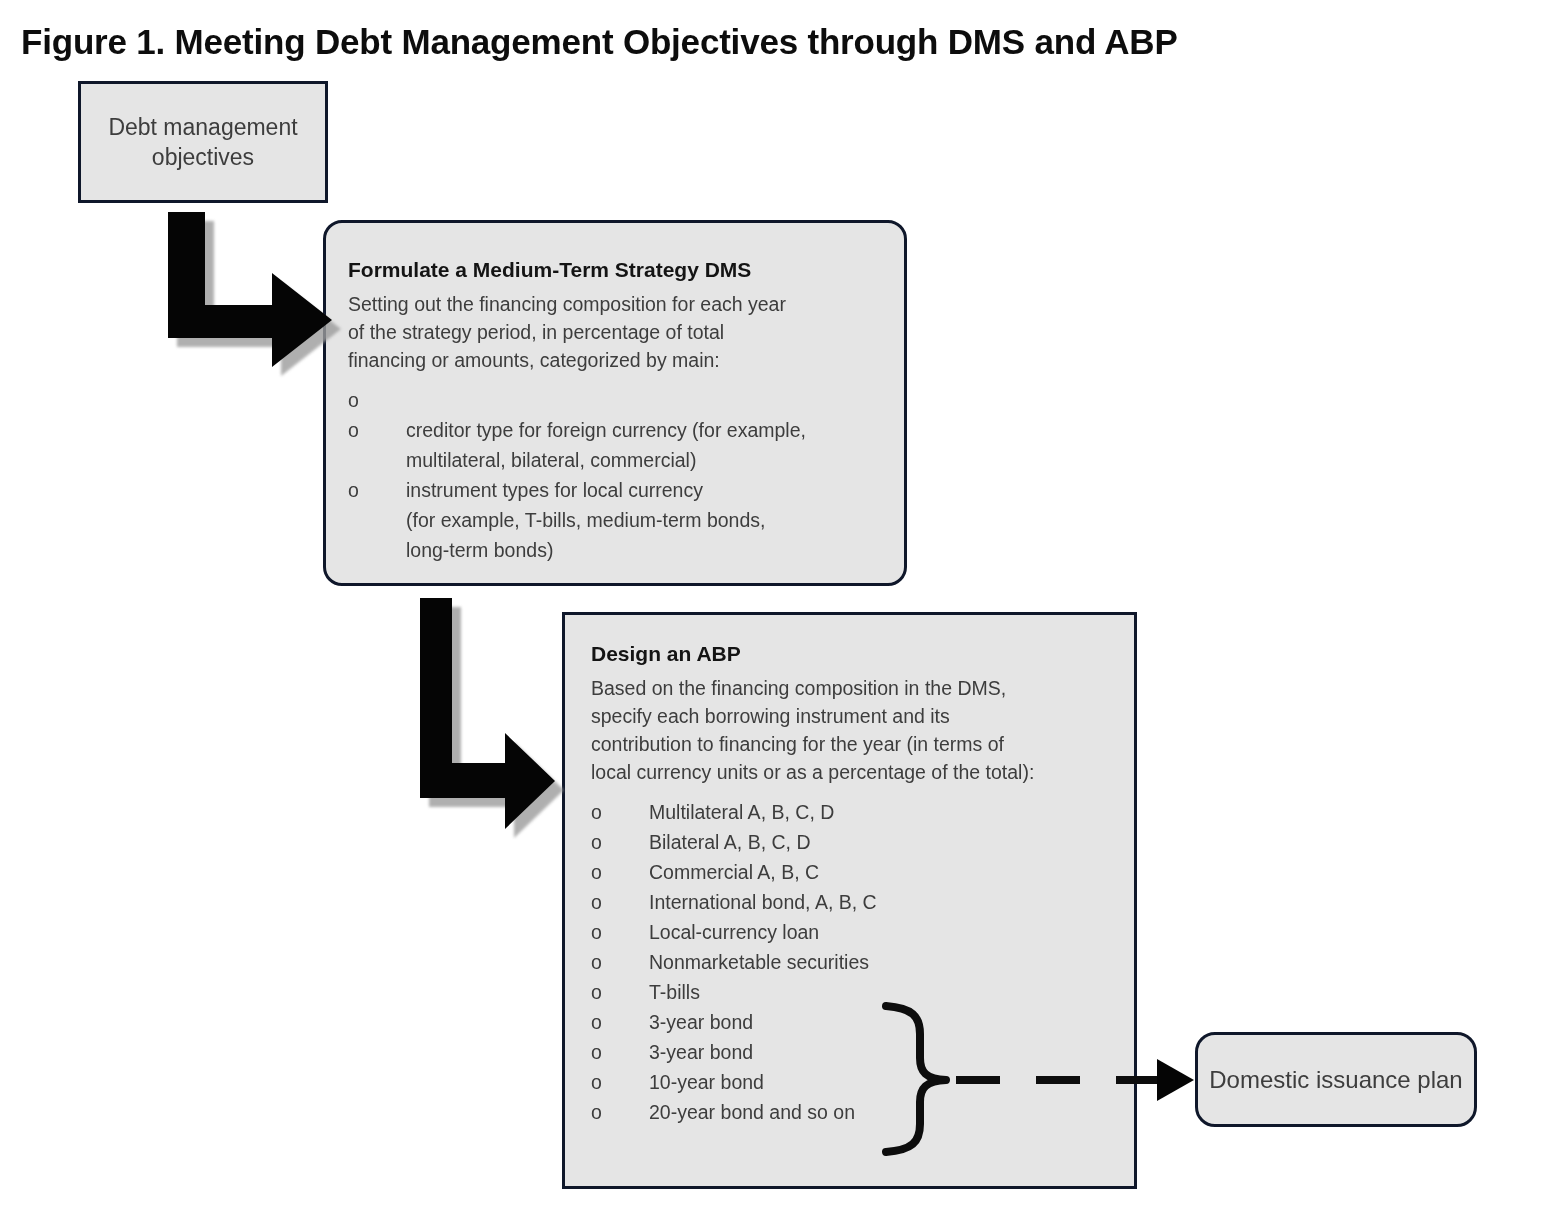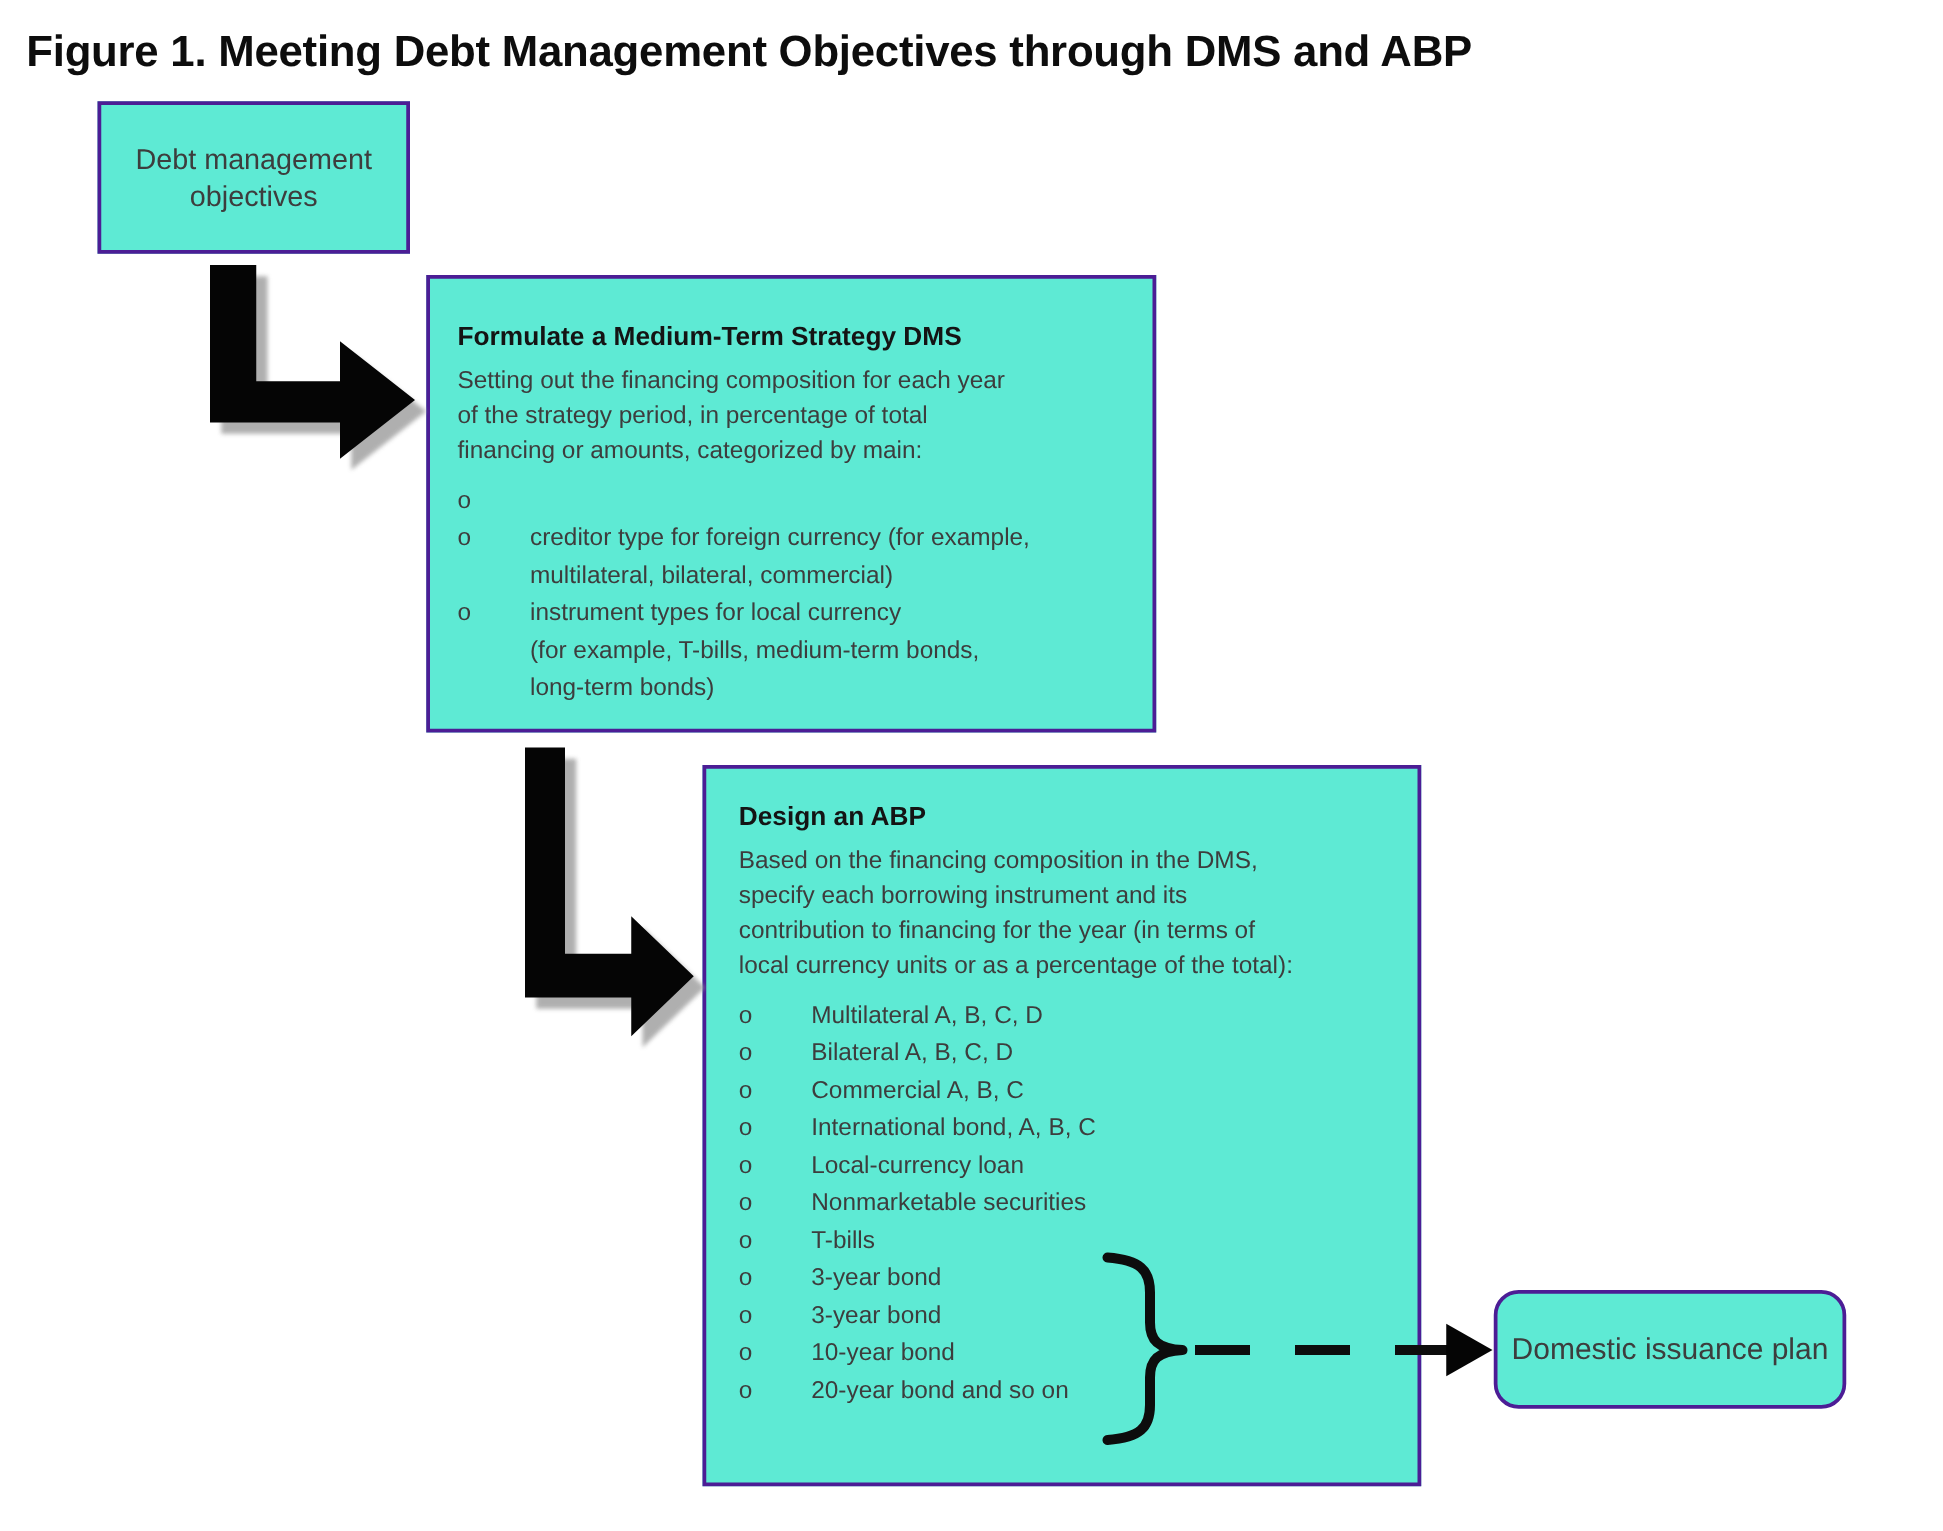--- a/index.html
+++ b/index.html
@@ -18,33 +18,34 @@
     top: 22px;
     font-size: 35px;
     font-weight: bold;
     color: #0d0d0d;
     letter-spacing: -0.2px;
     white-space: pre;
   }
   .box {
     position: absolute;
     box-sizing: border-box;
-    border: 3px solid #4c1d95;
-    background: #5eead4;
+    border: 3px solid #0f172a;
+    background: #e5e5e5;
   }
   .box-objectives {
     left: 78px; top: 81px; width: 250px; height: 122px;
     display: flex; align-items: center; justify-content: center;
     text-align: center;
     font-size: 23px; line-height: 30px; color: #3d3d3d;
   }
   .box-objectives .label { white-space: pre-line; }
   .box-dms {
-    left: 341px; top: 220px; width: 584px; height: 366px;
+    left: 323px; top: 220px; width: 584px; height: 366px;
     padding: 32px 4px 5px 22px;
+    border-radius: 19px;
   }
   .box-abp {
     left: 562px; top: 612px; width: 575px; height: 577px;
     padding: 24px 4px 0 26px;
   }
   .node-heading {
     font-size: 21px;
     font-weight: bold;
     color: #141414;
     line-height: 30px;

